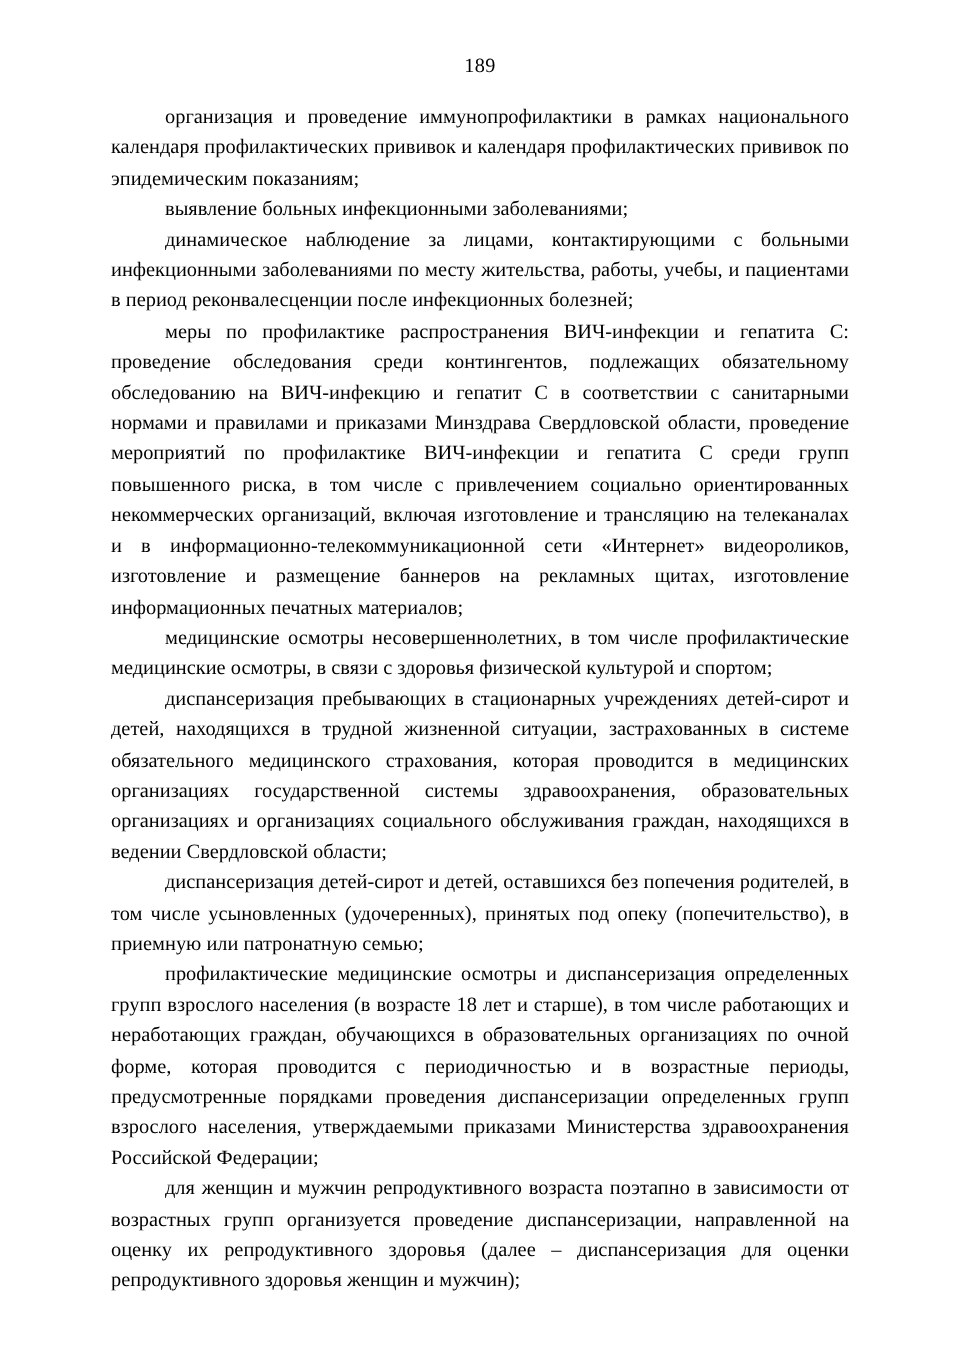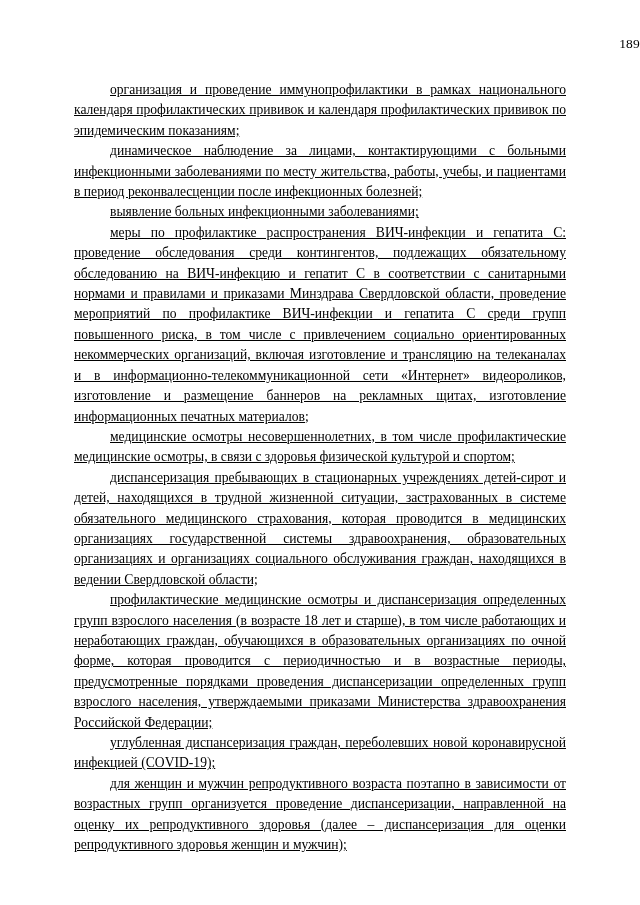--- a/index.html
+++ b/index.html
@@ -15,51 +15,50 @@
     overflow: hidden;
   }
   .page {
     position: relative;
     width: 640px;
     height: 905px;
     box-sizing: border-box;
     padding: 0;
   }
   .page-number {
-    text-align: right;
+    text-align: center;
     font-size: 13.5px;
     margin-top: 36px;
-    margin-bottom: 28px;
+    margin-bottom: 16px;
     letter-spacing: 0.2px;
   }
   .body-text {
     margin: 0 74px 0 74px;
   }
   p {
     margin: 0;
     font-size: 13.6px;
     line-height: 20.4px;
     text-align: justify;
     text-justify: inter-word;
     text-indent: 36px;
     hyphens: none;
-    text-decoration: underline;
   }
   
 </style>
 </head>
 <body>
 
 <div class="page">
   <div class="page-number">189</div>
   <div class="body-text">
     <p>организация и проведение иммунопрофилактики в рамках национального календаря профилактических прививок и календаря профилактических прививок по эпидемическим показаниям;</p>
+    <p>выявление больных инфекционными заболеваниями;</p>
     <p>динамическое наблюдение за лицами, контактирующими с больными инфекционными заболеваниями по месту жительства, работы, учебы, и пациентами в период реконвалесценции после инфекционных болезней;</p>
-    <p>выявление больных инфекционными заболеваниями;</p>
     <p>меры по профилактике распространения ВИЧ-инфекции и гепатита С: проведение обследования среди контингентов, подлежащих обязательному обследованию на ВИЧ-инфекцию и гепатит С в соответствии с санитарными нормами и правилами и приказами Минздрава Свердловской области, проведение мероприятий по профилактике ВИЧ-инфекции и гепатита С среди групп повышенного риска, в том числе с привлечением социально ориентированных некоммерческих организаций, включая изготовление и трансляцию на телеканалах и в информационно-телекоммуникационной сети «Интернет» видеороликов, изготовление и размещение баннеров на рекламных щитах, изготовление информационных печатных материалов;</p>
     <p>медицинские осмотры несовершеннолетних, в том числе профилактические медицинские осмотры, в связи с здоровья физической культурой и спортом;</p>
     <p>диспансеризация пребывающих в стационарных учреждениях детей-сирот и детей, находящихся в трудной жизненной ситуации, застрахованных в системе обязательного медицинского страхования, которая проводится в медицинских организациях государственной системы здравоохранения, образовательных организациях и организациях социального обслуживания граждан, находящихся в ведении Свердловской области;</p>
+    <p>диспансеризация детей-сирот и детей, оставшихся без попечения родителей, в том числе усыновленных (удочеренных), принятых под опеку (попечительство), в приемную или патронатную семью;</p>
     <p>профилактические медицинские осмотры и диспансеризация определенных групп взрослого населения (в возрасте 18 лет и старше), в том числе работающих и неработающих граждан, обучающихся в образовательных организациях по очной форме, которая проводится с периодичностью и в возрастные периоды, предусмотренные порядками проведения диспансеризации определенных групп взрослого населения, утверждаемыми приказами Министерства здравоохранения Российской Федерации;</p>
-    <p>углубленная диспансеризация граждан, переболевших новой коронавирусной инфекцией (COVID-19);</p>
     <p>для женщин и мужчин репродуктивного возраста поэтапно в зависимости от возрастных групп организуется проведение диспансеризации, направленной на оценку их репродуктивного здоровья (далее – диспансеризация для оценки репродуктивного здоровья женщин и мужчин);</p>
 
   </div>
 </div>
 
 </body></html>

